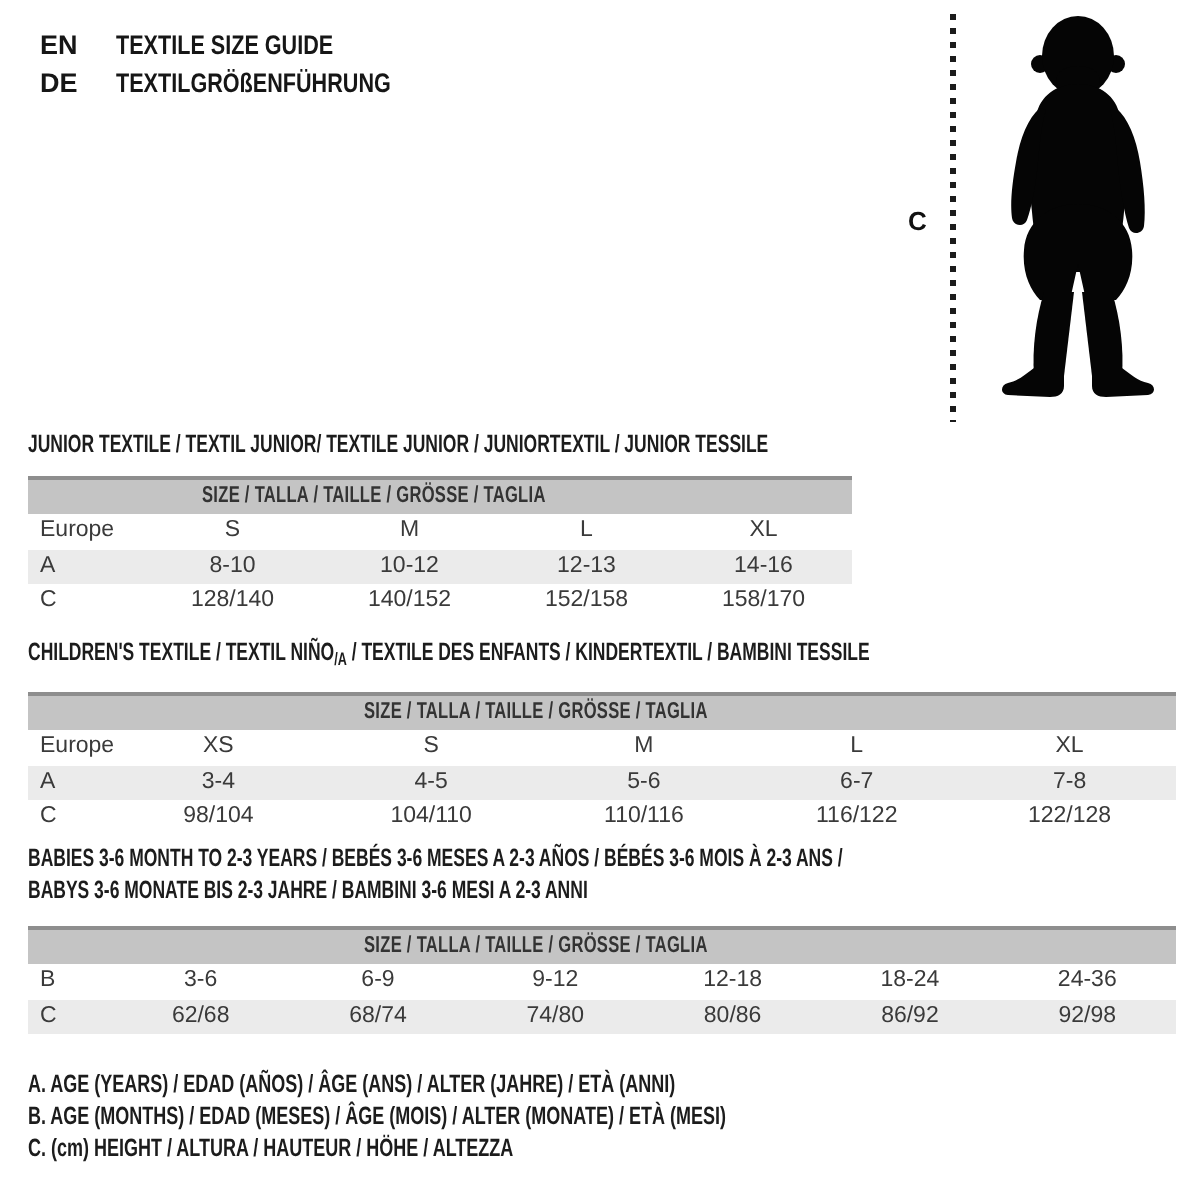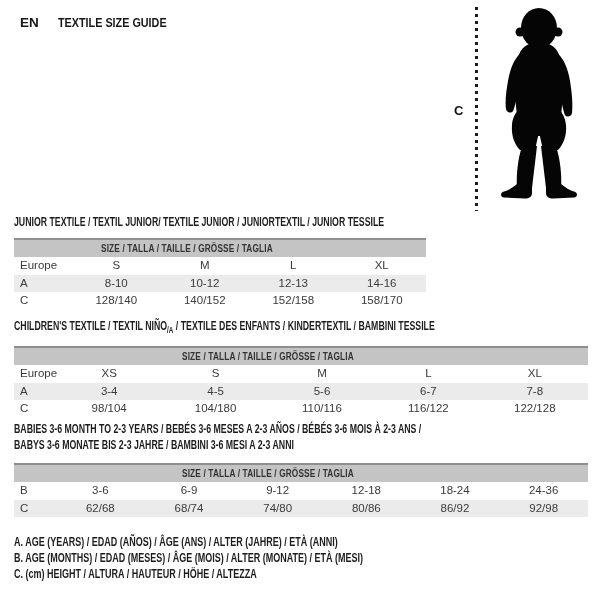--- a/index.html
+++ b/index.html
@@ -50,20 +50,23 @@
   .footnotes { position:absolute; left:14px; top:534px; font-weight:700; font-size:12.5px; line-height:16.2px; color:#1c1c1c; white-space:nowrap; transform:scaleX(0.72); transform-origin:0 0; }
 </style>
 </head>
 <body>
 
 <div class="canvas">
 
   <div class="lang-list">
     <div class="lang-row">
       <span class="lang-code">EN</span><span class="lang-label">TEXTILE SIZE GUIDE</span>
+    </div>
+    <div class="lang-row">
+      <span class="lang-code">DE</span><span class="lang-label">TEXTILGRÖßENFÜHRUNG</span>
     </div>
   </div>
 
   <div class="figure">
     <span class="measure-label">C</span>
     <div class="measure-line"></div>
     <svg class="baby-svg" width="106" height="200" viewBox="0 0 104 200" aria-hidden="true">
       <g fill="#050505">
         <circle cx="33" cy="26" r="4.5"></circle>
         <circle cx="71" cy="26" r="4.5"></circle>
@@ -150,21 +153,21 @@
         <td class="lbl">A</td>
         <td>3-4</td>
         <td>4-5</td>
         <td>5-6</td>
         <td>6-7</td>
         <td>7-8</td>
       </tr>
       <tr>
         <td class="lbl">C</td>
         <td>98/104</td>
-        <td>104/180</td>
+        <td>104/110</td>
         <td>110/116</td>
         <td>116/122</td>
         <td>122/128</td>
       </tr>
     </tbody>
   </table>
 
   <div class="sec-title" id="sec3-title">
     <div>BABIES 3-6 MONTH TO 2-3 YEARS / BEBÉS 3-6 MESES A 2-3 AÑOS / BÉBÉS 3-6 MOIS À 2-3 ANS /</div>
     <div>BABYS 3-6 MONATE BIS 2-3 JAHRE / BAMBINI 3-6 MESI A 2-3 ANNI</div>

